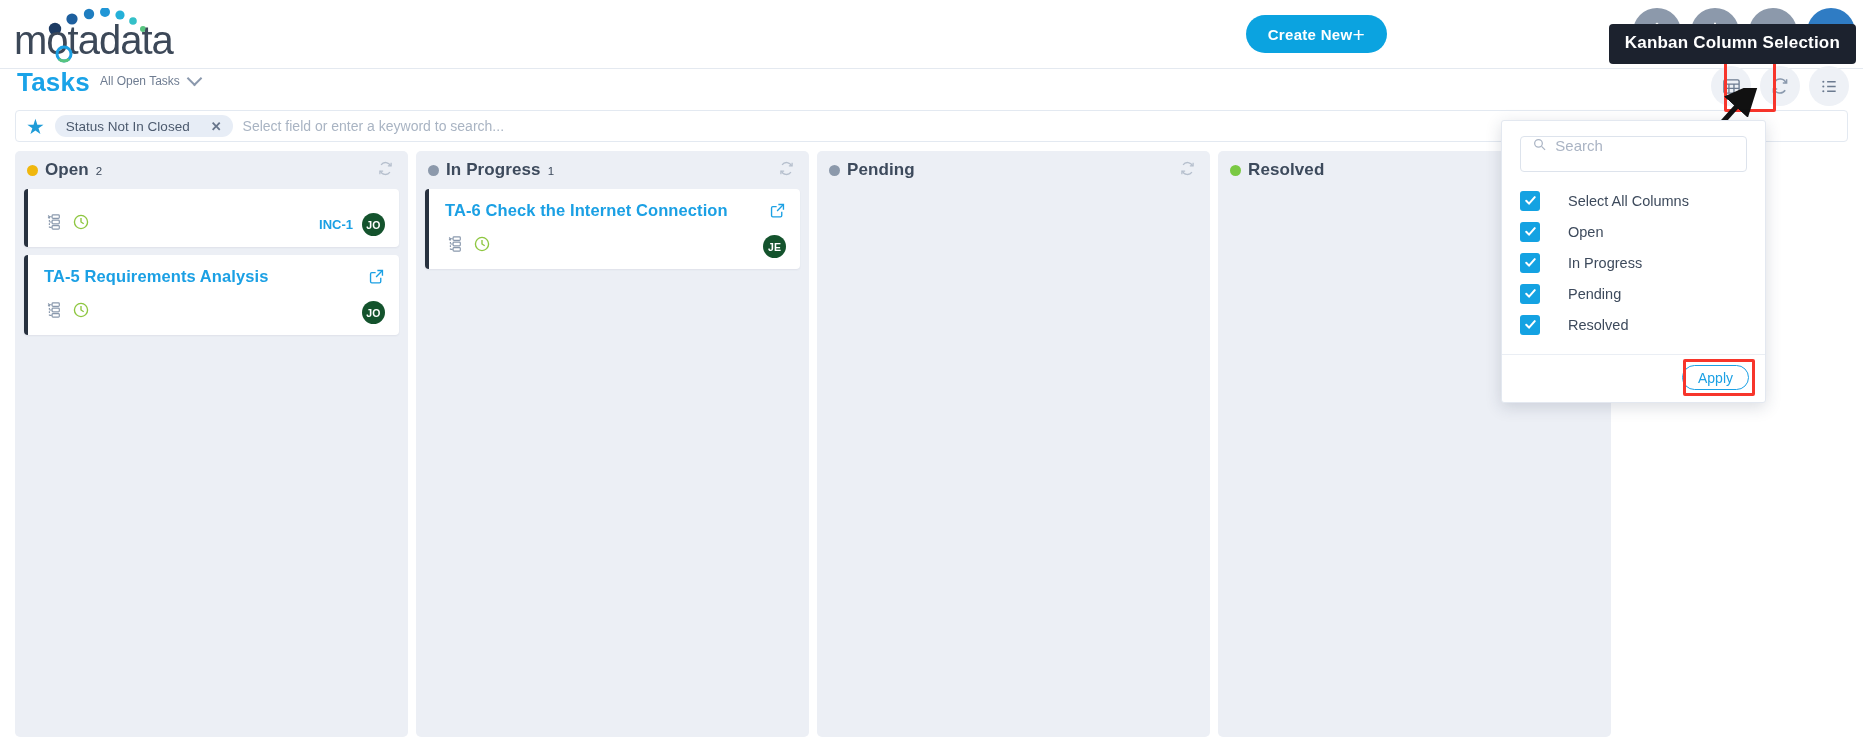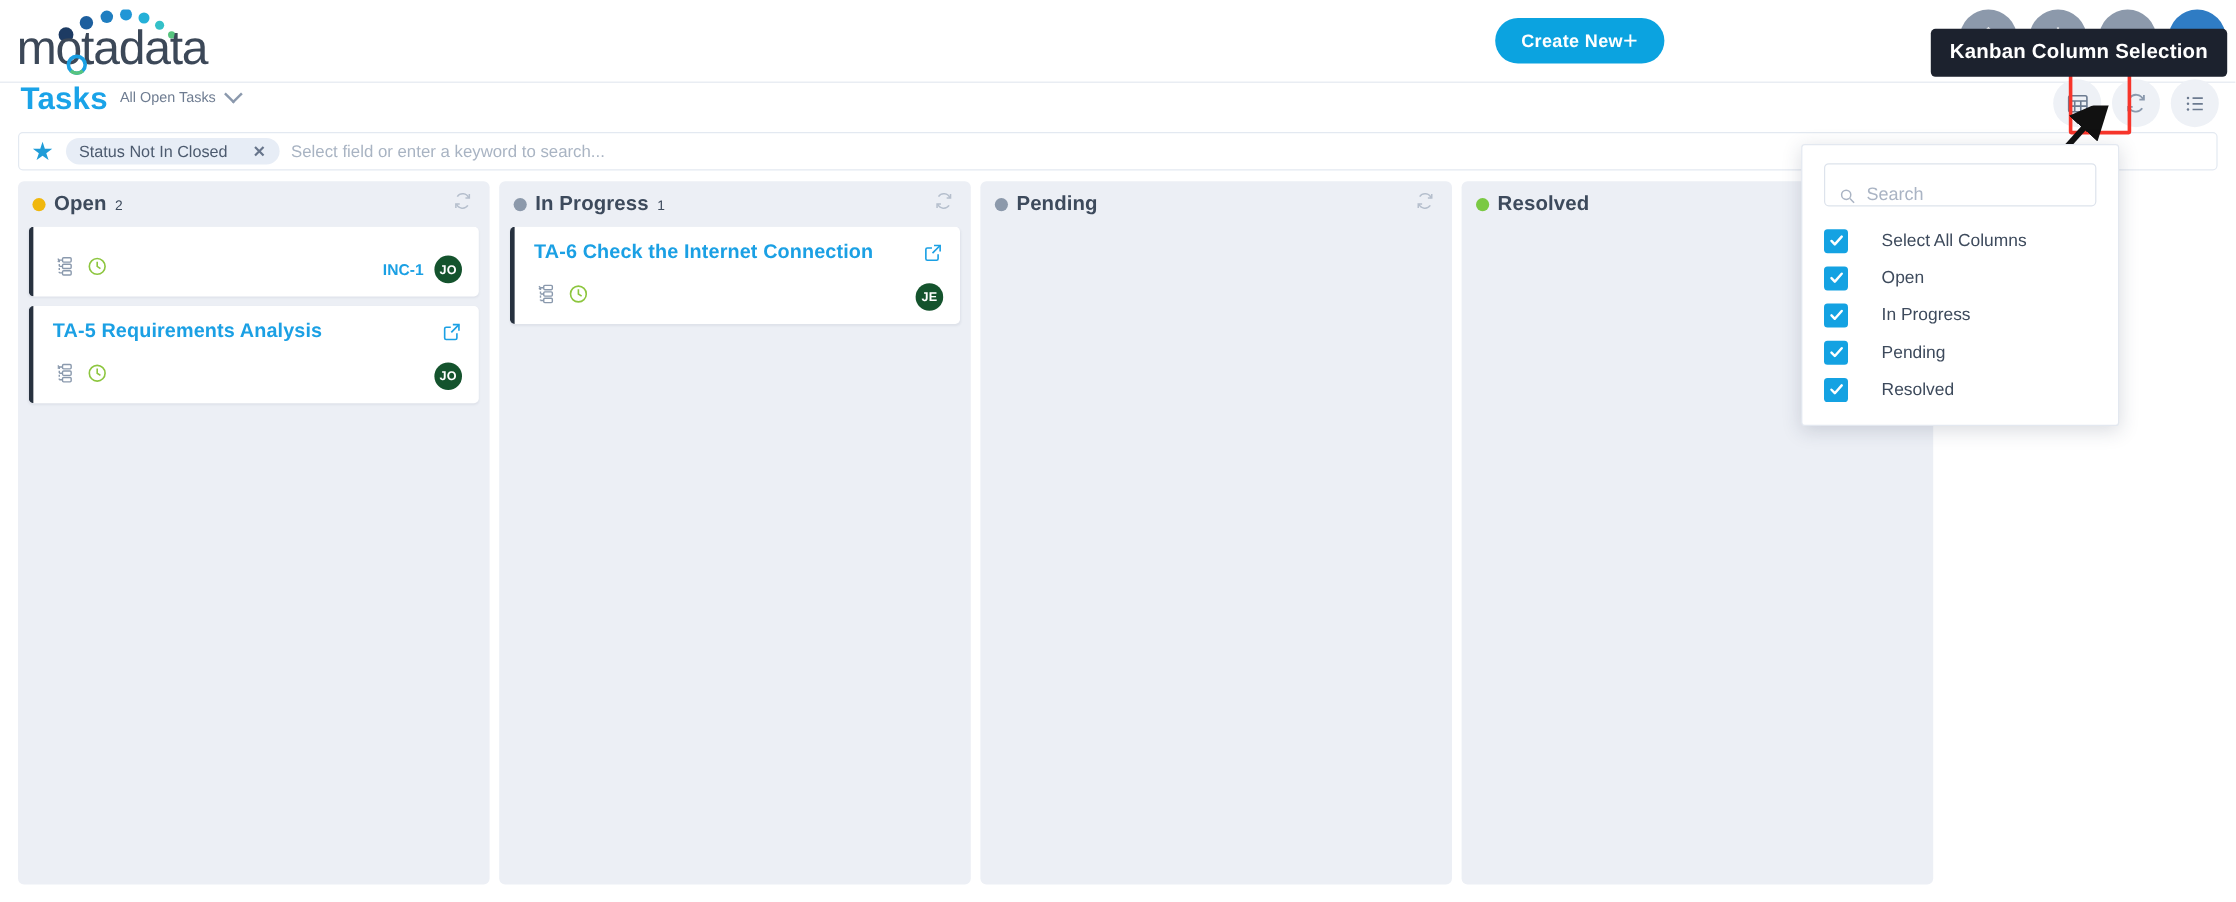--- a/index.html
+++ b/index.html
@@ -139,21 +139,21 @@
 
   
   .dropdown {
     position:absolute; left:1501px; top:120px; width:265px;
     background:#fff; border:1px solid #e3e8f0; border-radius:3px;
     box-shadow:0 4px 16px rgba(35,50,80,.17); z-index:50;
   }
   .dd-search-wrap { padding:15px 18px 10px 18px; }
   .dd-search {
     height:36px; border:1px solid #dde3ec; border-radius:4px;
-    display:flex; align-items:flex-end; gap:9px; padding:0 12px;
+    display:flex; align-items:flex-start; gap:9px; padding:0 12px;
   }
   .dd-search input {
     border:none; outline:none; font-size:15px; color:#3d4a5c; width:100%;
     font-family:"Liberation Sans", sans-serif; background:transparent;
   }
   .dd-search input::placeholder { color:#aab4c4; }
   .dd-list { padding:3px 0 14px 18px; }
   .dd-item { display:flex; align-items:center; gap:28px; height:31px; cursor:pointer; }
   .cbx {
     width:20px; height:20px; border-radius:3px; background:#14a2e2;
@@ -467,20 +467,24 @@
         </div>
         <div class="dd-item">
           <span class="cbx">
             <svg width="13" height="13" viewBox="0 0 14 14" fill="none" stroke="#fff" stroke-width="2.2" stroke-linecap="round" stroke-linejoin="round">
               <path d="M2.4 7.3l3 3.1 6.2-7"></path>
             </svg>
           </span>
      <span class="dd-label">Resolved</span>
         </div>
       </div>
+    <div class="dd-foot">
+      <button class="apply-btn">Apply</button>
+      <div class="apply-hl"></div>
+    </div>
   </div>
 
   <svg class="arrow-anno" width="80" height="72" viewBox="0 0 80 72">
     <defs>
         <marker id="ah" markerWidth="7" markerHeight="7" refX="3" refY="3.2" orient="auto">
       <path d="M0 0 L7 3.2 L0 6.4 Z" fill="#111"></path>
         </marker>
       </defs>
     <line x1="10" y1="66" x2="62" y2="8" stroke="#111" stroke-width="5" marker-end="url(#ah)"></line>
   </svg>

